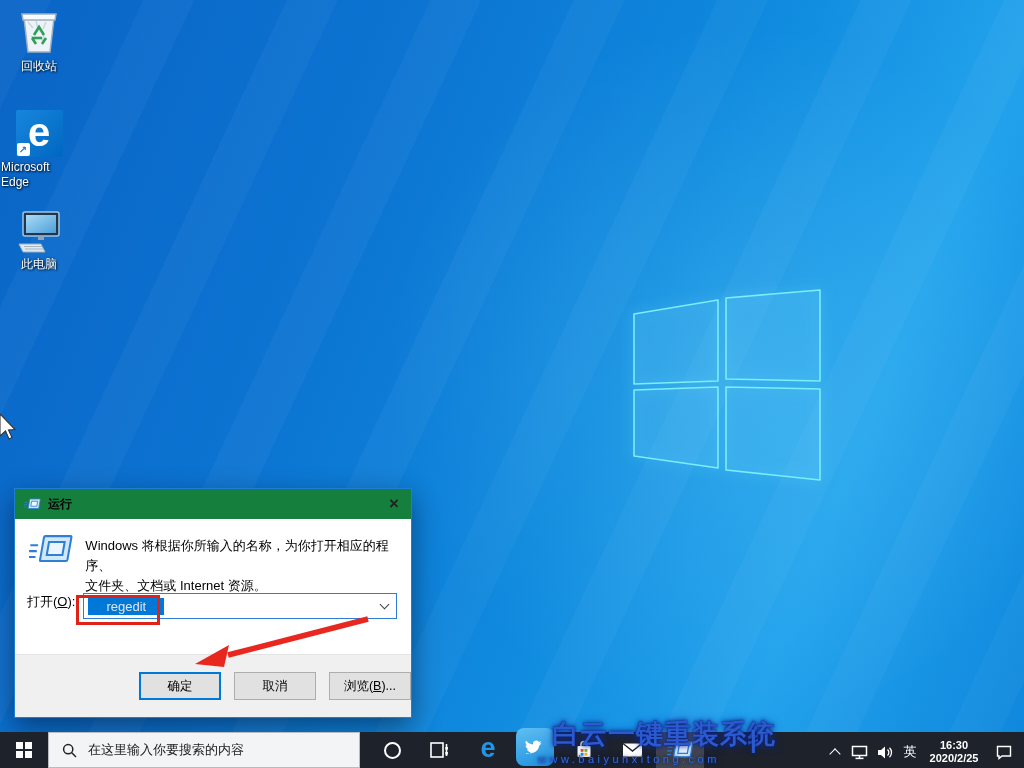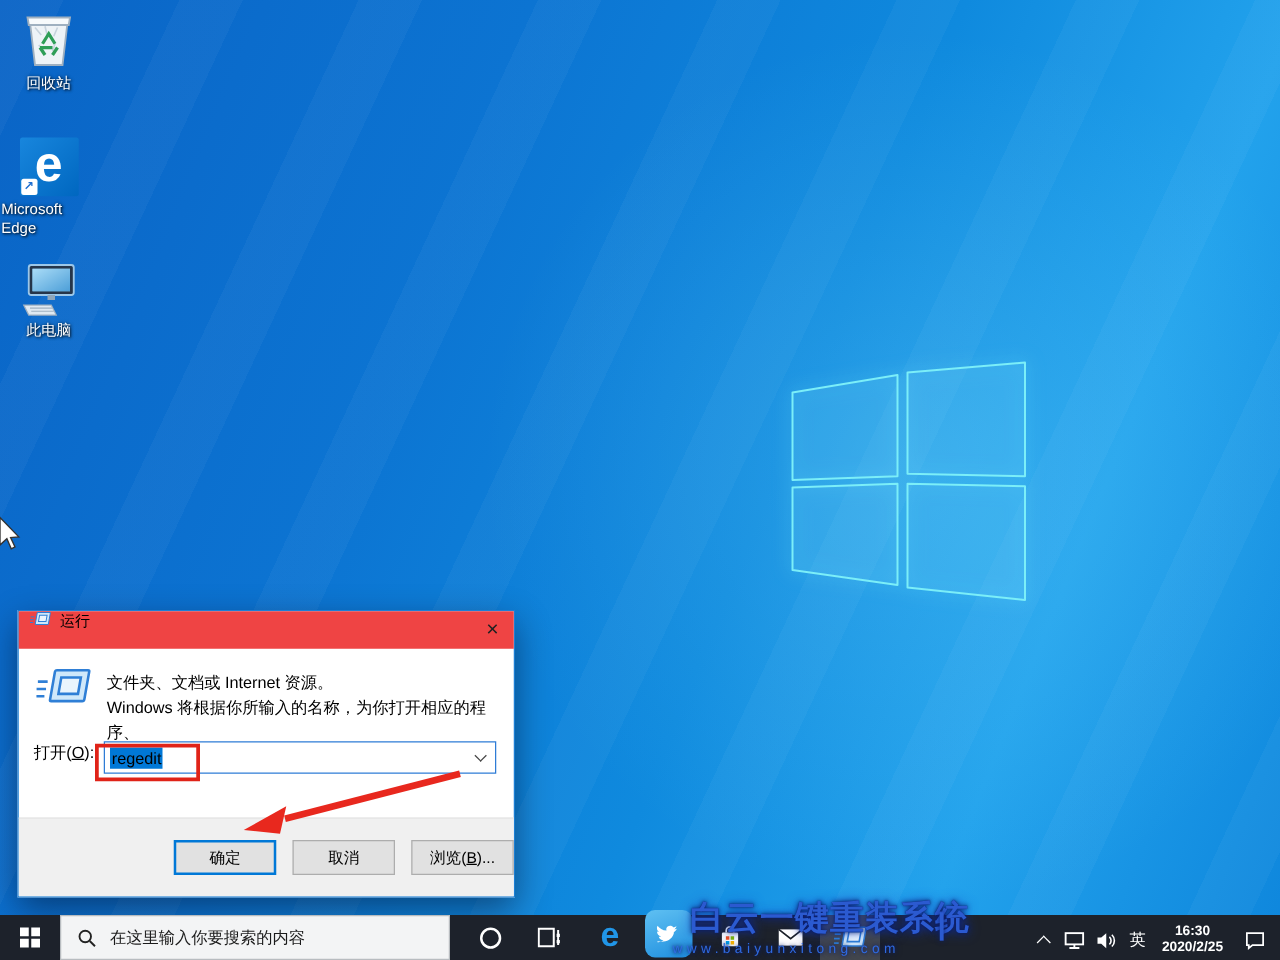--- a/index.html
+++ b/index.html
@@ -18,31 +18,31 @@
   
   .desk-icon { position:absolute; left:1px; width:76px; display:flex; flex-direction:column; align-items:center; z-index:2; cursor:default; }
   .desk-icon .label { margin-top:3px; font-size:12px; color:#fff; text-align:left; line-height:15px; text-shadow:1px 1px 2px rgba(0,0,0,.85), 0 0 3px rgba(0,0,0,.5); }
   .edge-tile { width:47px; height:47px; background:linear-gradient(135deg,#1886dd,#0067c0); border-radius:2px; display:flex; align-items:center; justify-content:center; position:relative; }
   .edge-tile .e { color:#fff; font-size:40px; font-weight:bold; line-height:40px; margin-top:-3px; }
   .shortcut-badge { position:absolute; left:1px; bottom:1px; width:13px; height:13px; background:#fff; border-radius:2px; display:flex; align-items:center; justify-content:center; font-size:10px; color:#1f6fd0; font-weight:bold; }
 
   
   .run-dialog { position:absolute; left:14px; top:488px; width:398px; height:230px; background:#fff;
     border:1px solid #1c7fd4; box-shadow:0 10px 26px rgba(0,0,20,.45); z-index:10; font-size:13px; color:#000; }
-  .rd-titlebar { height:30px; display:flex; padding-left:9px; background:#ef4444; }
+  .rd-titlebar { height:30px; display:flex; align-items:center; padding-left:9px; background:#15803d;font-weight:bold; }
   .rd-title { font-size:12px; margin-left:7px; flex:1; }
   .rd-close { width:34px; height:29px; display:flex; align-items:center; justify-content:center; font-size:17px; color:#222; }
   .rd-desc { position:absolute; left:14px; top:44px; right:8px; display:flex; }
   .rd-desc-text { margin-left:12px; font-size:13px; line-height:20px; padding-top:3px; }
   .rd-open-row { position:absolute; left:0; right:0; top:104px; height:34px; display:flex; align-items:flex-start; padding:0 14px 0 12px; }
   .rd-open-label { font-size:13px; white-space:nowrap; margin-right:8px; }
   .mnemonic { text-decoration:underline; }
   .rd-combo { flex:1; height:26px; border:1px solid #2e7cd6; background:#fff; display:flex; align-items:center; position:relative; }
   .rd-combo-text { padding-left:4px; font-size:13px; }
-  .rd-combo-text .sel { background:#0078d7; color:#000000; padding:1px 1px; }
+  .rd-combo-text .sel { background:#0078d7; color:#e5e5e5; padding:1px 18px; }
   .rd-combo-btn { position:absolute; right:0; top:0; width:24px; height:100%; display:flex; align-items:center; justify-content:center; }
   .chev-down { width:7px; height:7px; border-left:1.5px solid #444; border-bottom:1.5px solid #444; transform:rotate(-45deg); margin-top:-3px; }
   .rd-footer { position:absolute; left:0; right:0; bottom:0; height:63px; background:#f0f0f0; display:flex; align-items:center; justify-content:flex-end; gap:13px; border-top:1px solid #e3e3e3; }
   .rd-btn { width:82px; height:28px; background:#e1e1e1; border:1px solid #adadad; font-size:12.5px; display:flex; align-items:center; justify-content:center; font-family:inherit; }
   .rd-btn.default { border:2px solid #0078d7; }
 
   
   .anno-box { position:absolute; left:76px; top:595px; width:84px; height:30px; border:3px solid #e02318; z-index:30; }
   .anno-arrow { position:absolute; left:188px; top:611px; width:182px; height:62px; z-index:31; }
 
@@ -160,22 +160,22 @@
       <div class="rd-close">
         <span>×</span>
       </div>
     </div>
 
     <div class="rd-desc">
       <svg width="46" height="35">
           <use href="#run-glyph"></use>
         </svg>
       <div class="rd-desc-text">
+        <div>Windows 将根据你所输入的名称，为你打开相应的程序、</div>
         <div>文件夹、文档或 Internet 资源。</div>
-        <div>Windows 将根据你所输入的名称，为你打开相应的程序、</div>
       </div>
     </div>
 
     <div class="rd-open-row">
       <span class="rd-open-label"><span>打开(</span><span class="mnemonic">O</span><span>):</span></span>
       <div class="rd-combo">
         <span class="rd-combo-text"><span class="sel">regedit</span></span>
         <div class="rd-combo-btn">
           <span class="chev-down"></span>
         </div>

